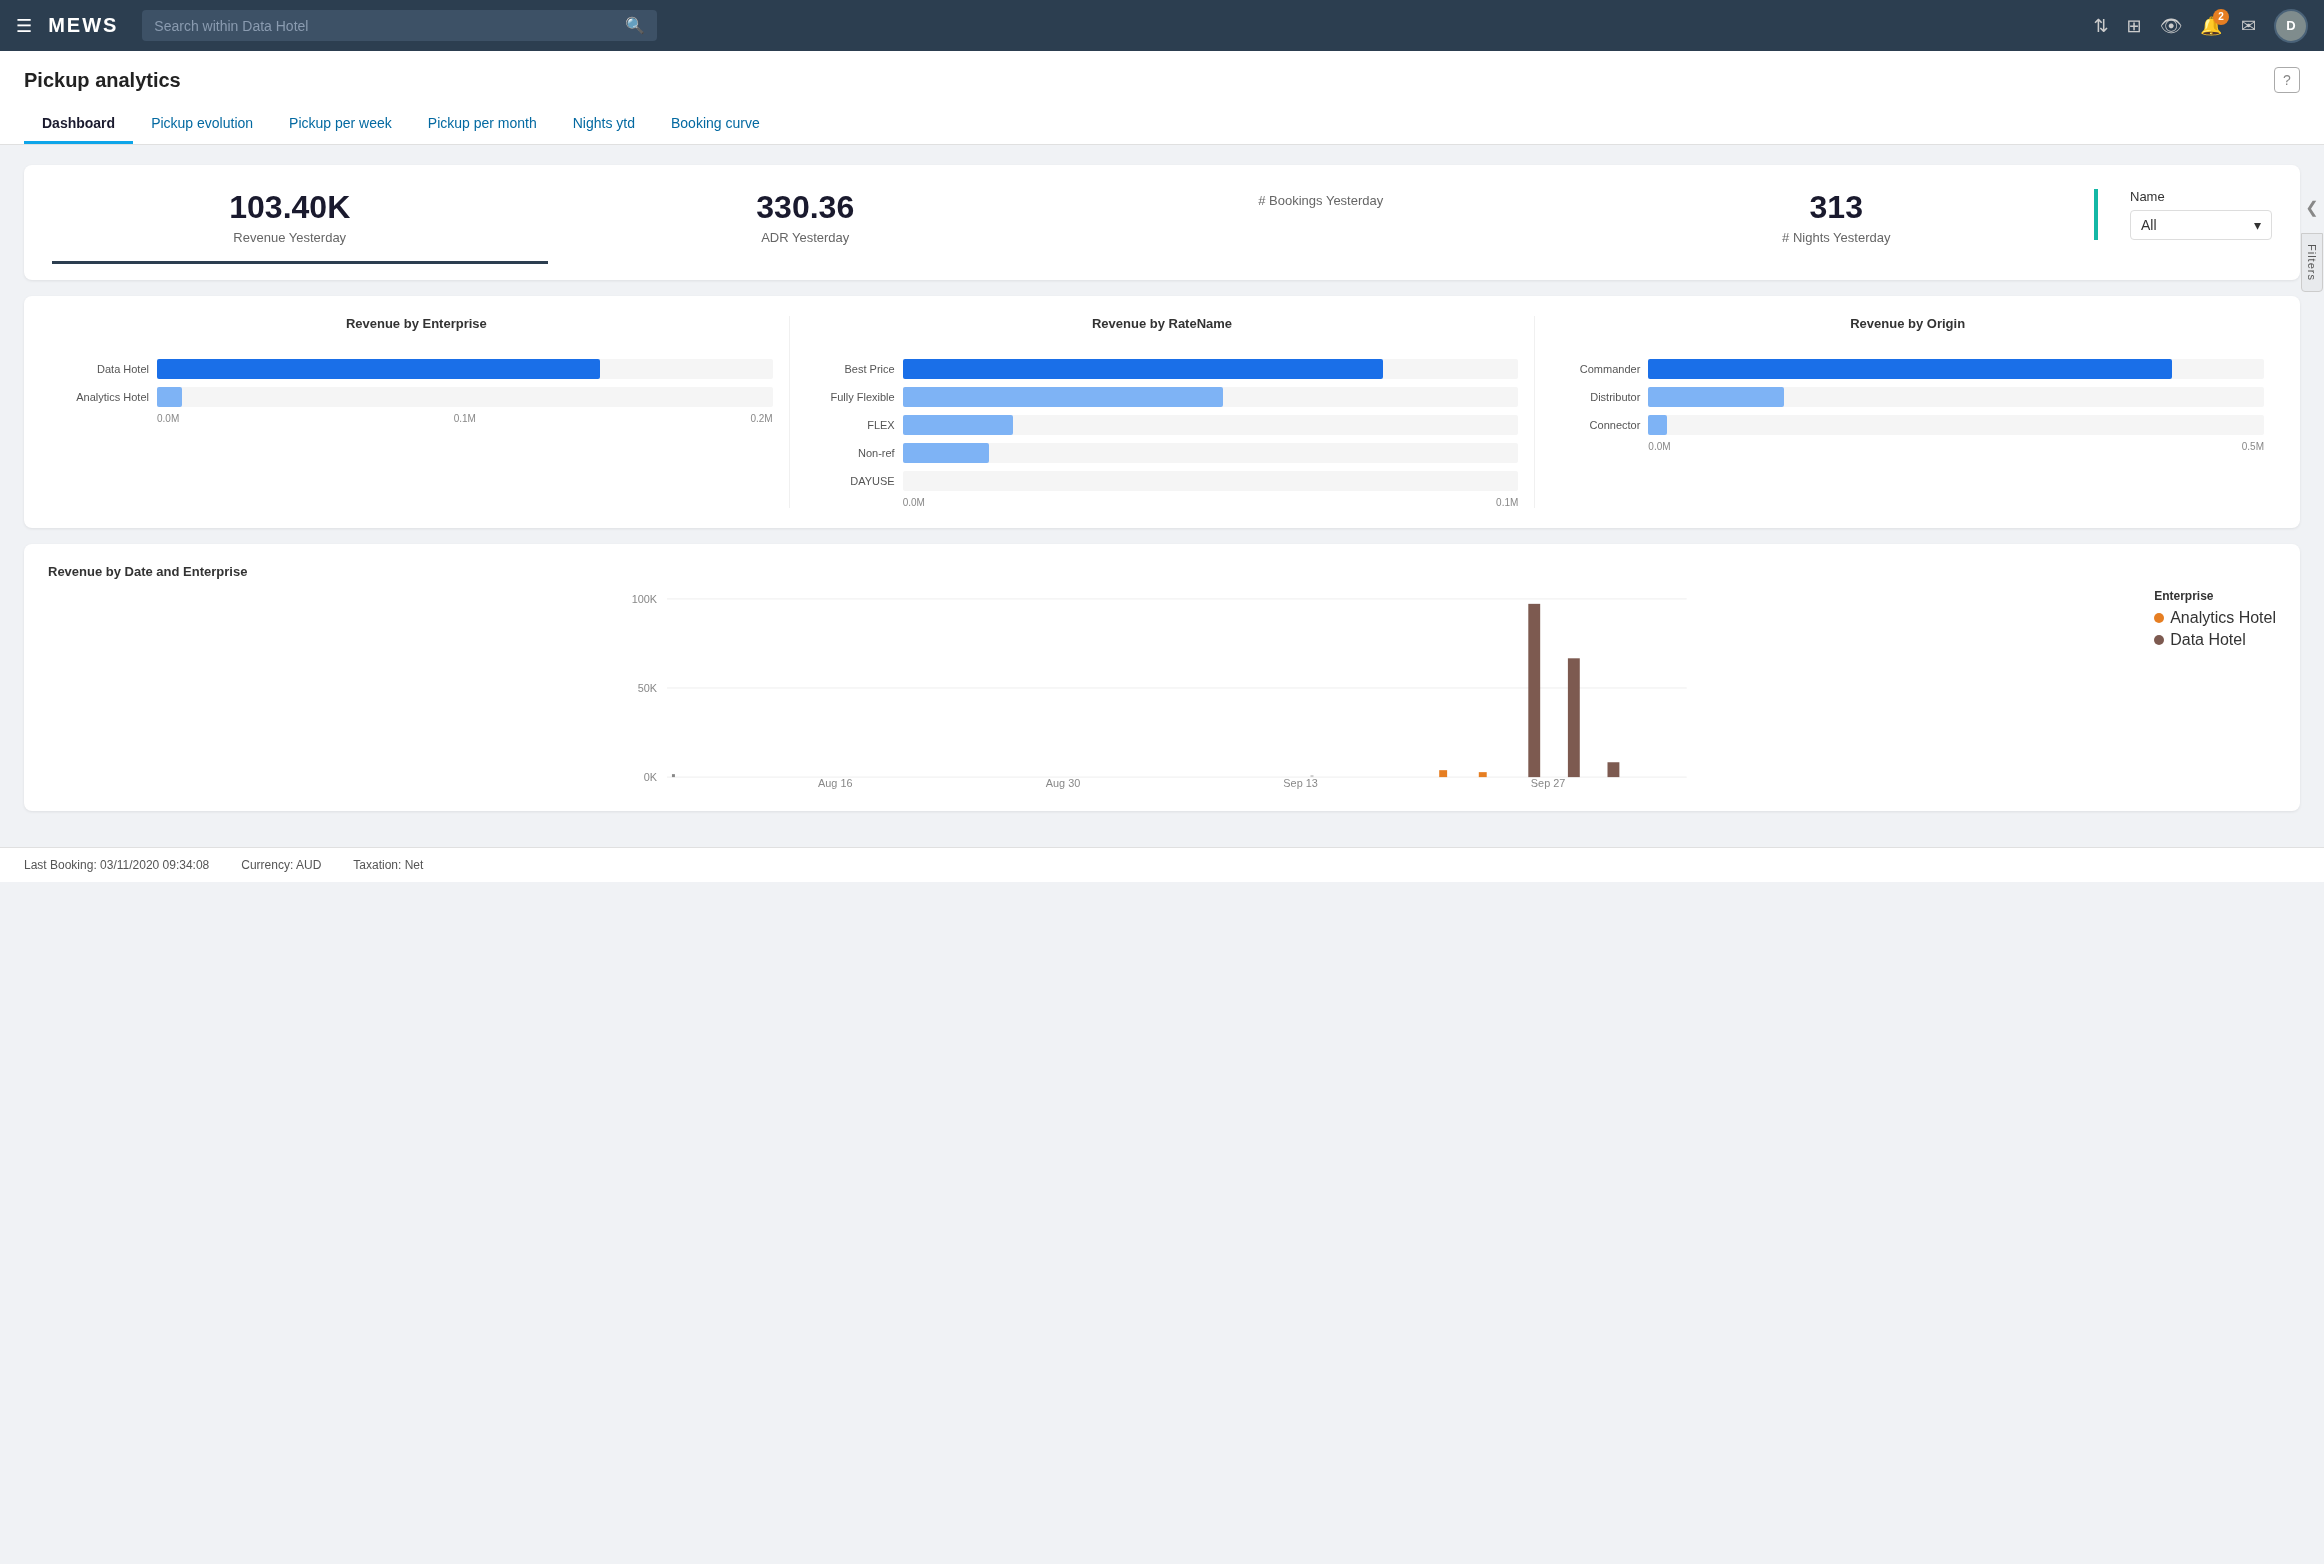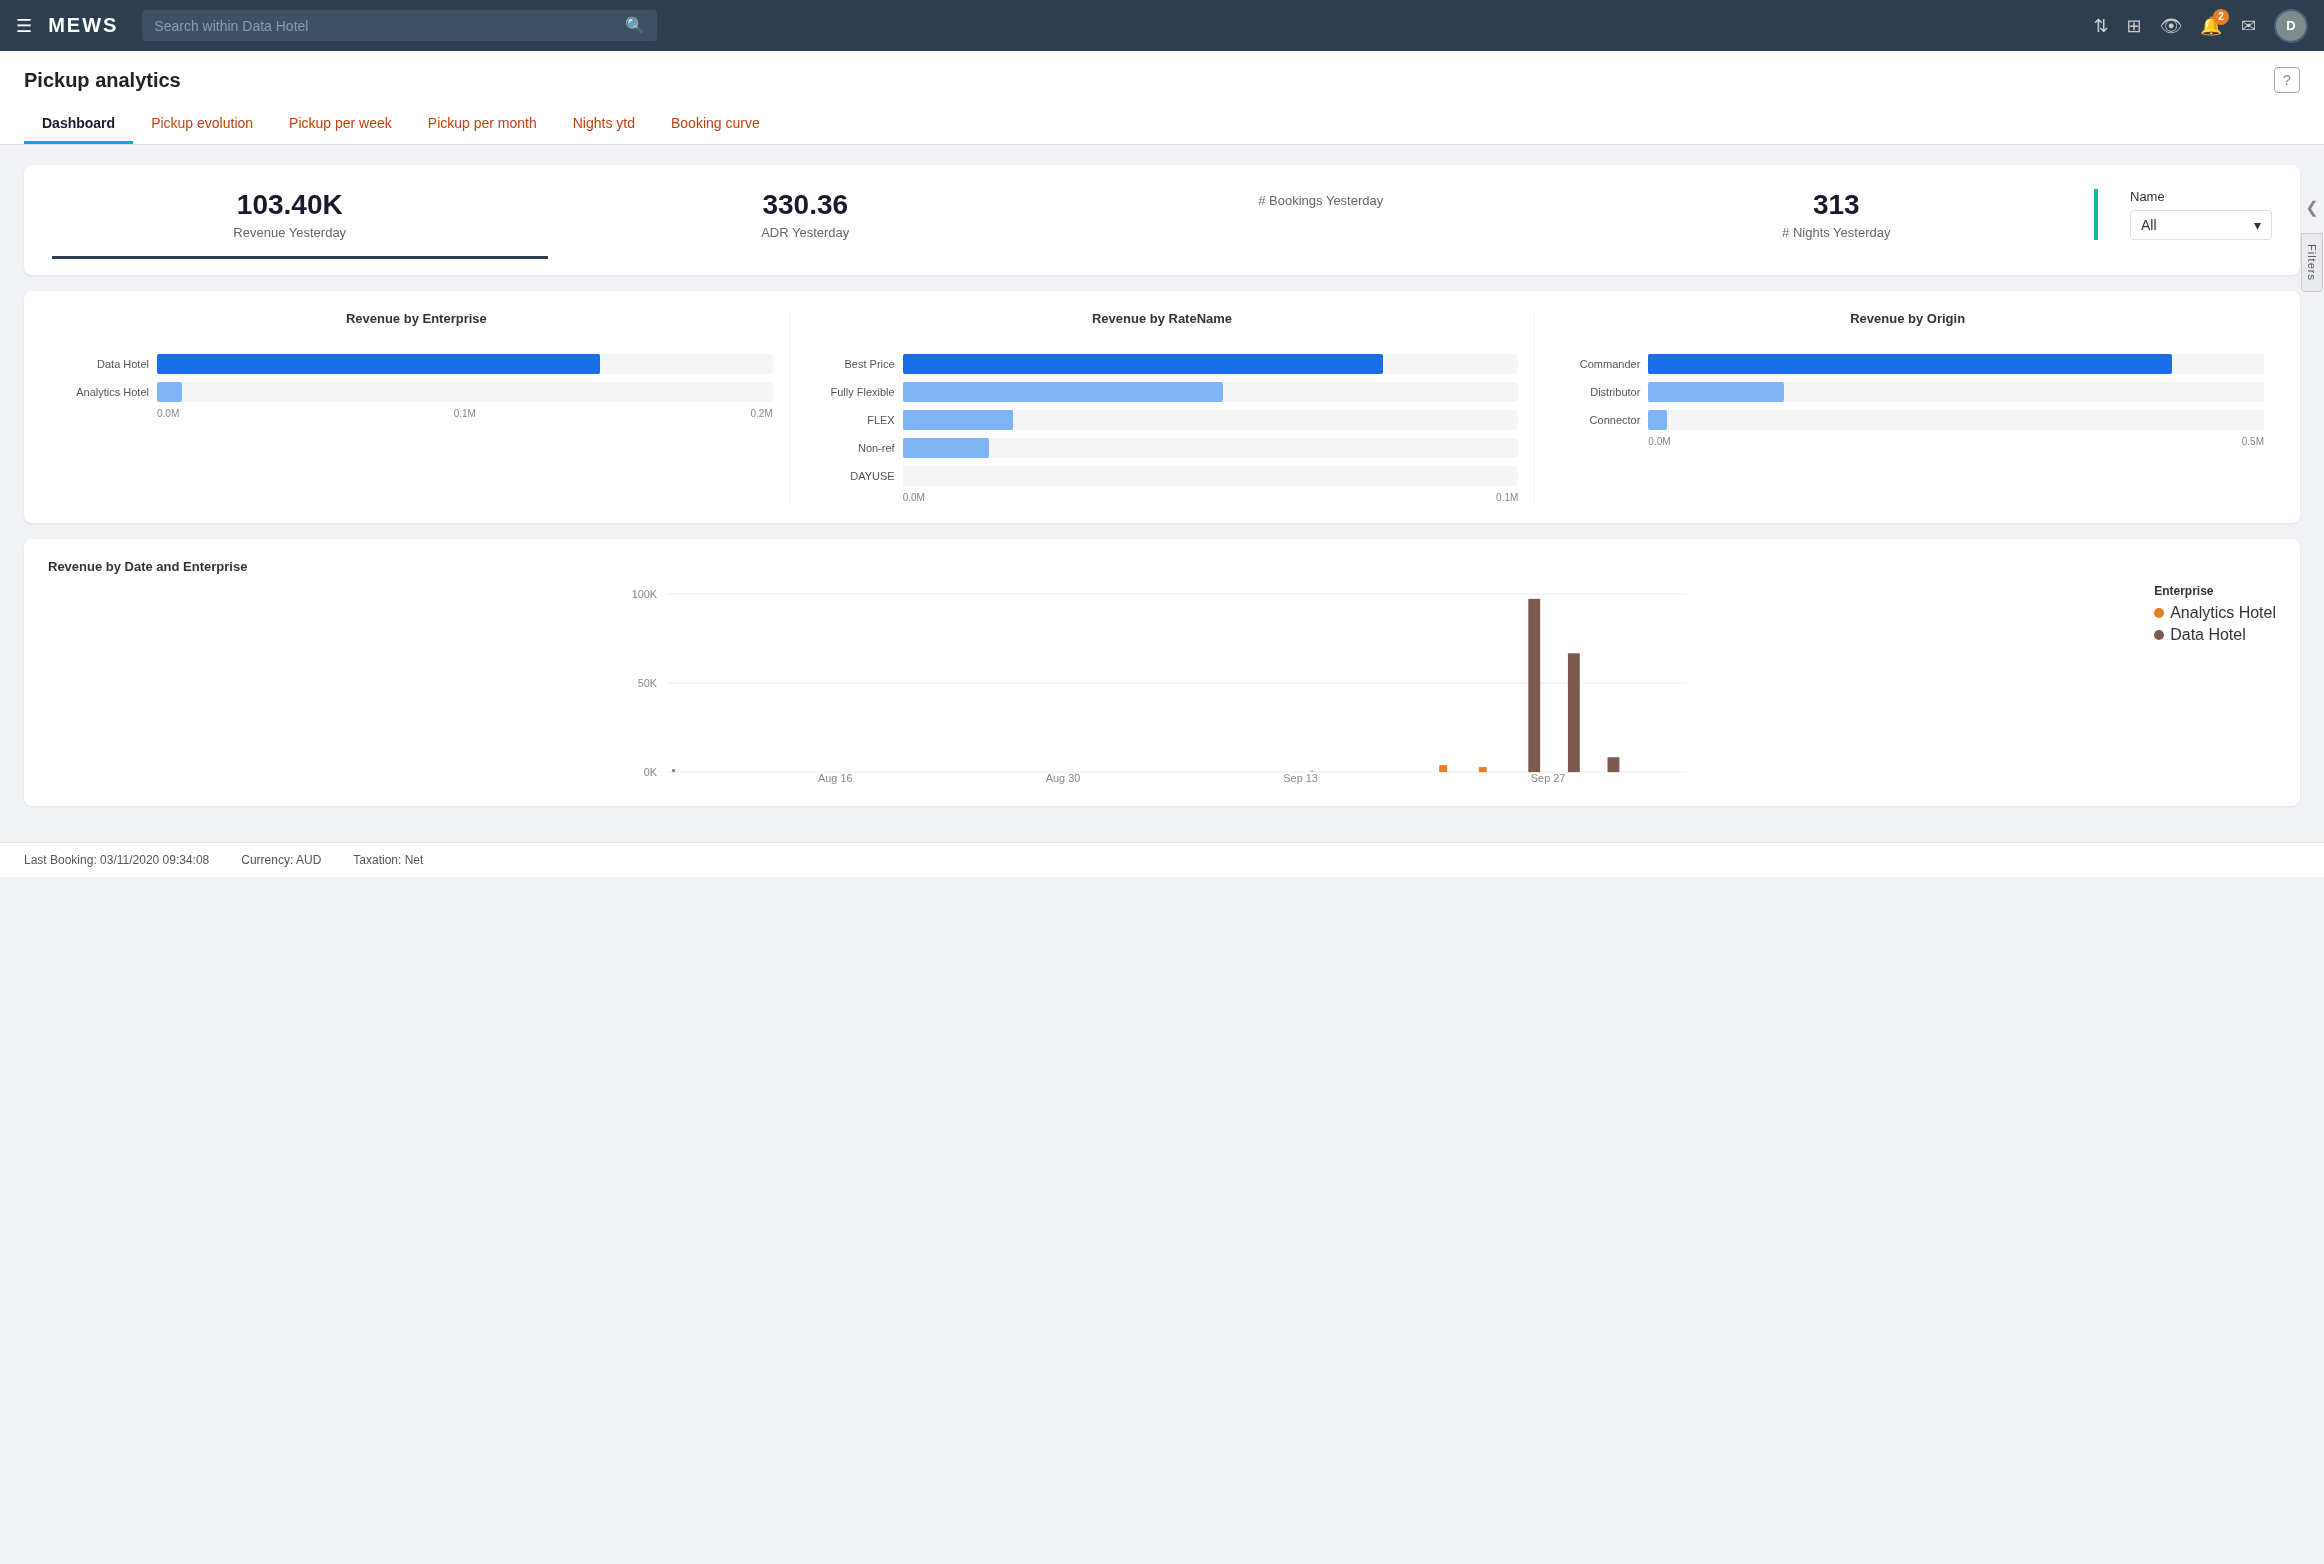--- a/index.html
+++ b/index.html
@@ -82,21 +82,21 @@
       border-radius: 4px;
       display: flex; align-items: center; justify-content: center;
       color: #888; cursor: pointer; font-size: 14px;
     }
 
     
     .tabs { display: flex; gap: 0; }
     .tab {
       padding: 10px 18px;
       font-size: 14px;
-      color: #c2410c;
+      color: #0369a1;
       cursor: pointer;
       border-bottom: 3px solid transparent;
       white-space: nowrap;
     }
     .tab.active {
       color: #1a1a2e;
       border-bottom: 3px solid #0ea5e9;
       font-weight: 600;
     }
 
@@ -124,21 +124,21 @@
     .metric {
       flex: 1;
       text-align: center;
       padding: 0 20px 16px;
       border-bottom: 3px solid transparent;
     }
     .metric:first-child {
       border-bottom: 3px solid #2c3e50;
       padding-left: 0;
     }
-    .metric-value { font-size: 28px; font-weight: 700; color: #1a1a2e; }
+    .metric-value { font-size: 32px; font-weight: 700; color: #1a1a2e; }
     .metric-label { font-size: 13px; color: #666; margin-top: 4px; }
 
     .name-filter {
       min-width: 178px;
       padding-left: 32px;
       border-left: 4px solid #14b8a6;
     }
     .name-filter-label { font-size: 13px; color: #333; margin-bottom: 6px; font-weight: 500; }
     .name-filter-select {
       width: 100%;

